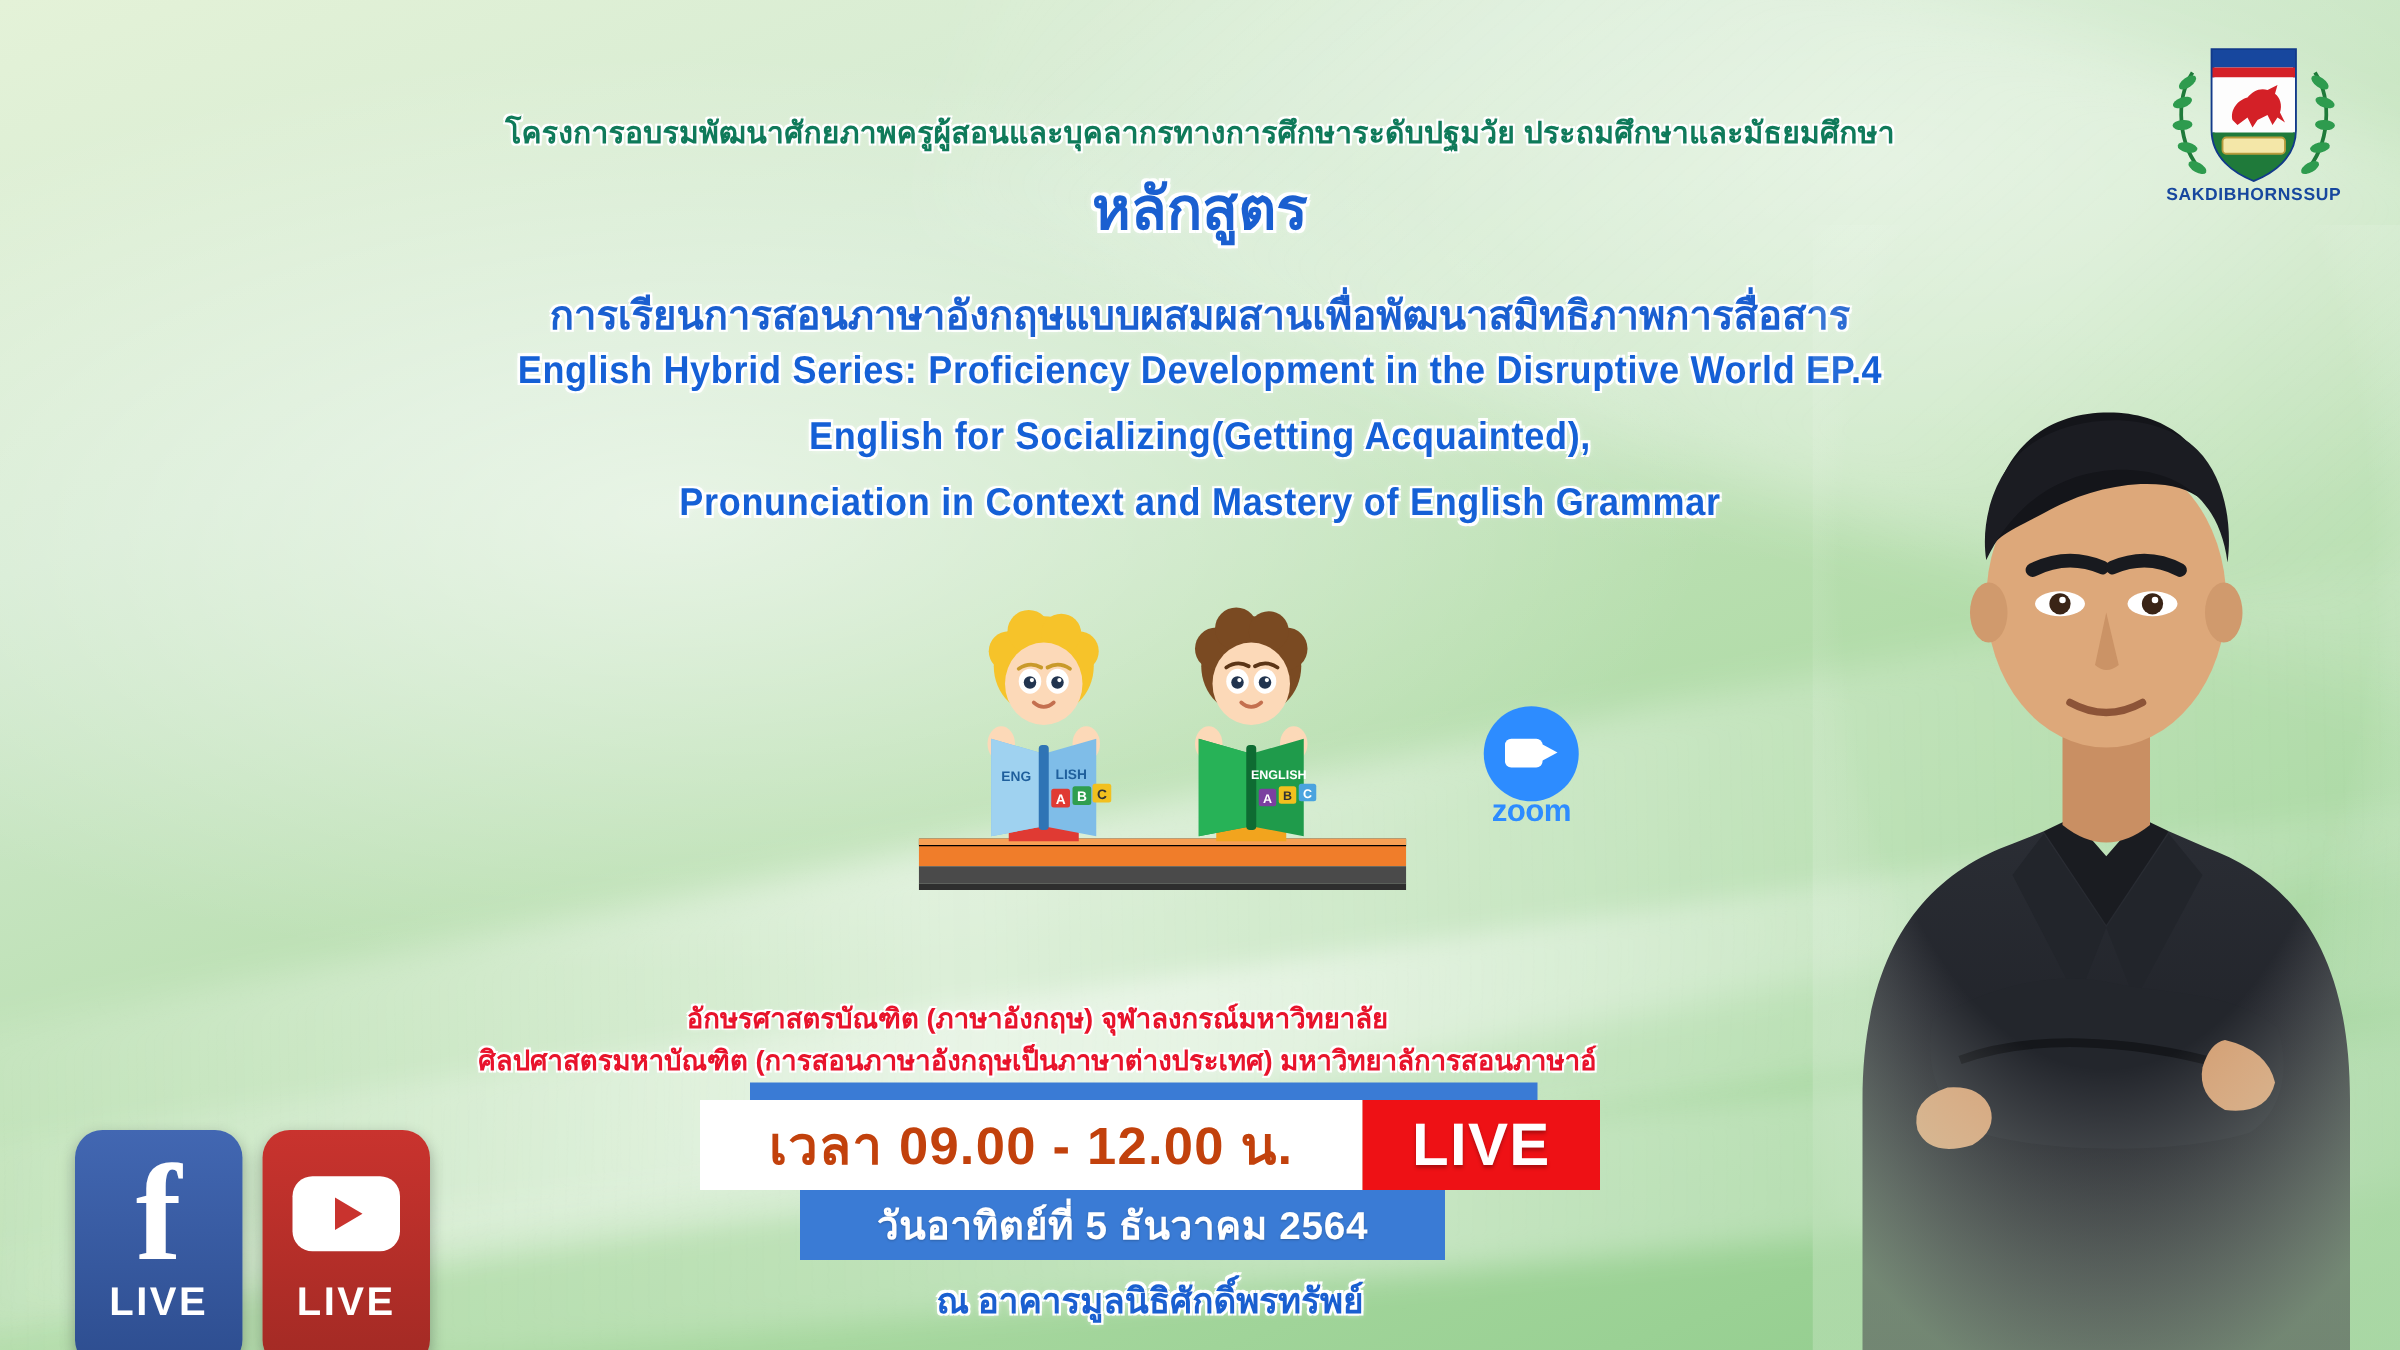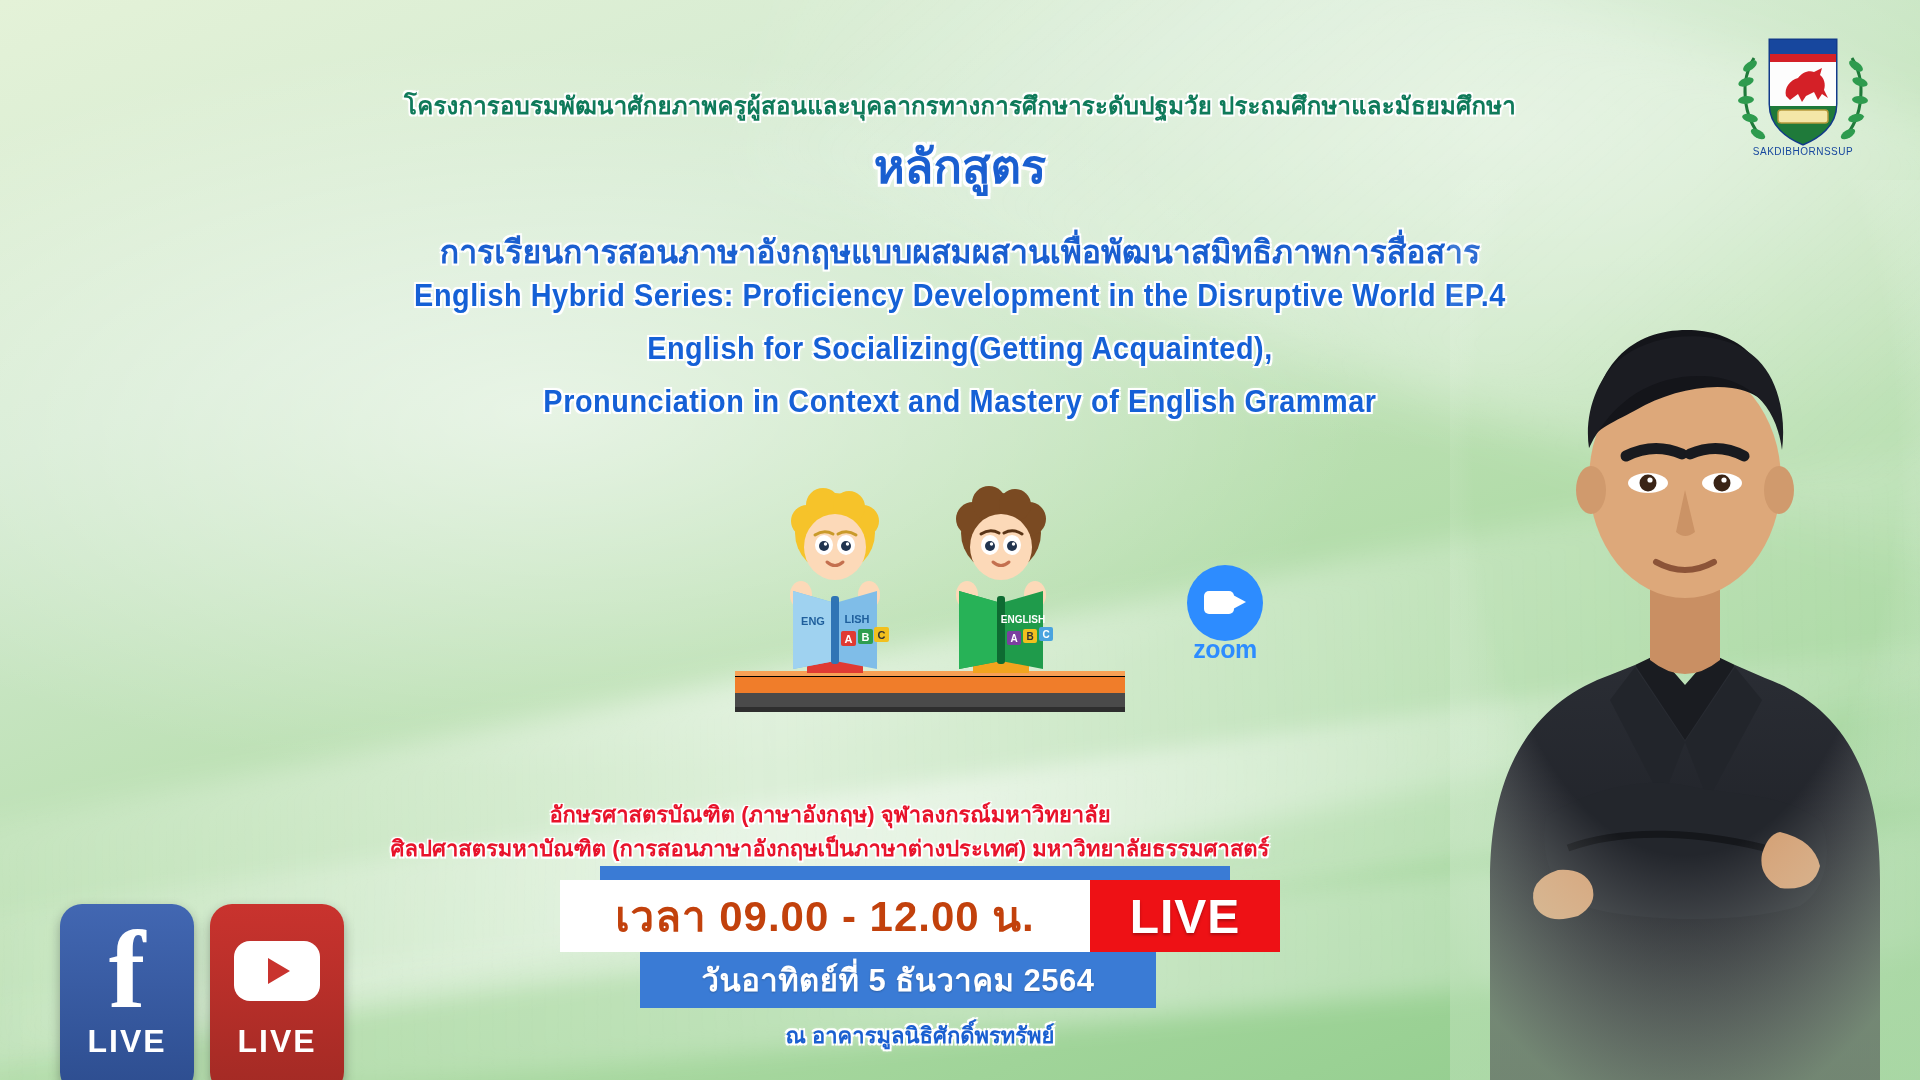--- a/index.html
+++ b/index.html
@@ -90,22 +90,22 @@
   #time-white{flex:1;background:#fff;display:flex;align-items:center;justify-content:center;}
   #time-text{color:#c2410c;font-weight:bold;font-size:42px;letter-spacing:1px;}
   #live-red{width:190px;background:#ee1115;display:flex;align-items:center;justify-content:center;}
   #live-red-text{color:#fff;font-weight:bold;font-size:48px;letter-spacing:1px;
     text-shadow:0 2px 3px rgba(0,0,0,.28);}
   #date-bar{position:absolute;left:640px;top:952px;width:516px;height:56px;background:#3a7bd5;
     display:flex;align-items:center;justify-content:center;}
   #date-text{color:#fff;font-weight:bold;font-size:31px;letter-spacing:.5px;
     text-shadow:0 1px 2px rgba(0,0,0,.22);}
   #venue{position:absolute;left:560px;top:1018px;width:720px;text-align:center;
-    color:#1a5fd0;font-weight:bold;font-size:22px;
-    text-shadow:-1.8px -1.8px 0 #fff,1.8px -1.8px 0 #fff,-1.8px 1.8px 0 #fff,1.8px 1.8px 0 #fff,0 0 5px #fff;}
+    color:#1a5fd0;font-weight:bold;font-size:28px;
+    text-shadow:-1.8px -1.8px 0 #fff,1.8px -1.8px 0 #fff,-1.8px 1.8px 0 #fff,1.8px 1.8px 0 #fff,0 0 5px #fff;font-family:Liberation Serif, serif;}
 
   
   .social{position:absolute;bottom:-14px;width:134px;height:190px;border-radius:22px;
     box-shadow:0 5px 12px rgba(0,0,0,.3);display:flex;flex-direction:column;align-items:center;}
   #fb-btn{left:60px;background:linear-gradient(180deg,#4267B2 0%,#2d4d8f 100%);}
   #yt-btn{left:210px;background:linear-gradient(180deg,#c9332e 0%,#a22a24 100%);}
   .social .glyph{flex:1;display:flex;align-items:center;justify-content:center;width:100%;}
   .social .lbl{color:#fff;font-weight:bold;font-size:32px;letter-spacing:2px;margin-bottom:34px;}
   #fb-f{color:#fff;font-size:110px;font-weight:bold;font-family:"Liberation Serif",serif;line-height:.8;margin-top:12px;}
   #yt-play{width:86px;height:60px;background:#fff;border-radius:16px;position:relative;margin-top:14px;}
@@ -155,21 +155,21 @@
       <path d="M42 36 H108 V44 H42 Z" fill="#d42027"></path>
 
       <path d="M42 44 H108 V88 H42 Z" fill="#fdfdfd"></path>
 
       <path d="M58 78 C56 70 62 62 70 60 C74 55 80 52 86 54 L94 50 L92 57 C96 60 98 66 96 72
                L100 80 L94 76 L90 82 L86 74 L78 78 L74 84 L70 76 L62 82 Z" fill="#d42027"></path>
 
       <path d="M42 88 H108 V86 C108 108 90 120 75 126 C60 120 42 108 42 86 Z" fill="#1f7a3a"></path>
       <rect x="50" y="92" width="50" height="13" rx="3" fill="#f4e7a8" stroke="#b79b3c" stroke-width="1.5"></rect>
     </svg>
-    <div style="text-align:center;margin-top:-26px;color:#17479e;font-size:10px;font-weight:normal;letter-spacing:.5px;">SAKDIBHORNSSUP</div>
+    <div style="text-align:center;margin-top:-26px;color:#17479e;font-size:14px;font-weight:bold;letter-spacing:.5px;">SAKDIBHORNSSUP</div>
   </div>
 
   <div class="hdr-line" id="hdr1">โครงการอบรมพัฒนาศักยภาพครูผู้สอนและบุคลากรทางการศึกษาระดับปฐมวัย ประถมศึกษาและมัธยมศึกษา</div>
   <div id="course-word">หลักสูตร</div>
   <div class="th-sub">การเรียนการสอนภาษาอังกฤษแบบผสมผสานเพื่อพัฒนาสมิทธิภาพการสื่อสาร</div>
   <div class="en-line" id="en1">English Hybrid Series: Proficiency Development in the Disruptive World EP.4</div>
   <div class="en-line" id="en2">English for Socializing(Getting Acquainted),</div>
   <div class="en-line" id="en3">Pronunciation in Context and Mastery of English Grammar</div>
 
   <div id="illo">
@@ -250,21 +250,21 @@
       </g>
     </svg>
   </div>
 
   <div id="zoom-logo">
     <div id="zoom-circle"></div>
     <div id="zoom-word">zoom</div>
   </div>
 
   <div class="spk" id="spk-deg1">อักษรศาสตรบัณฑิต (ภาษาอังกฤษ) จุฬาลงกรณ์มหาวิทยาลัย</div>
-  <div class="spk" id="spk-deg2">ศิลปศาสตรมหาบัณฑิต (การสอนภาษาอังกฤษเป็นภาษาต่างประเทศ) มหาวิทยาลัยธรรมศาสตร์</div>
+  <div class="spk" id="spk-deg2">ศิลปศาสตรมหาบัณฑิต (การสอนภาษาอังกฤษเป็นภาษาต่างประเทศ) มหาวิทยาลัการสอนภาษาอ์</div>
 
   <div id="time-top-bar"></div>
   <div id="time-row">
     <div id="time-white">
       <span id="time-text">เวลา 09.00 - 12.00 น.</span>
     </div>
     <div id="live-red">
       <span id="live-red-text">LIVE</span>
     </div>
   </div>

